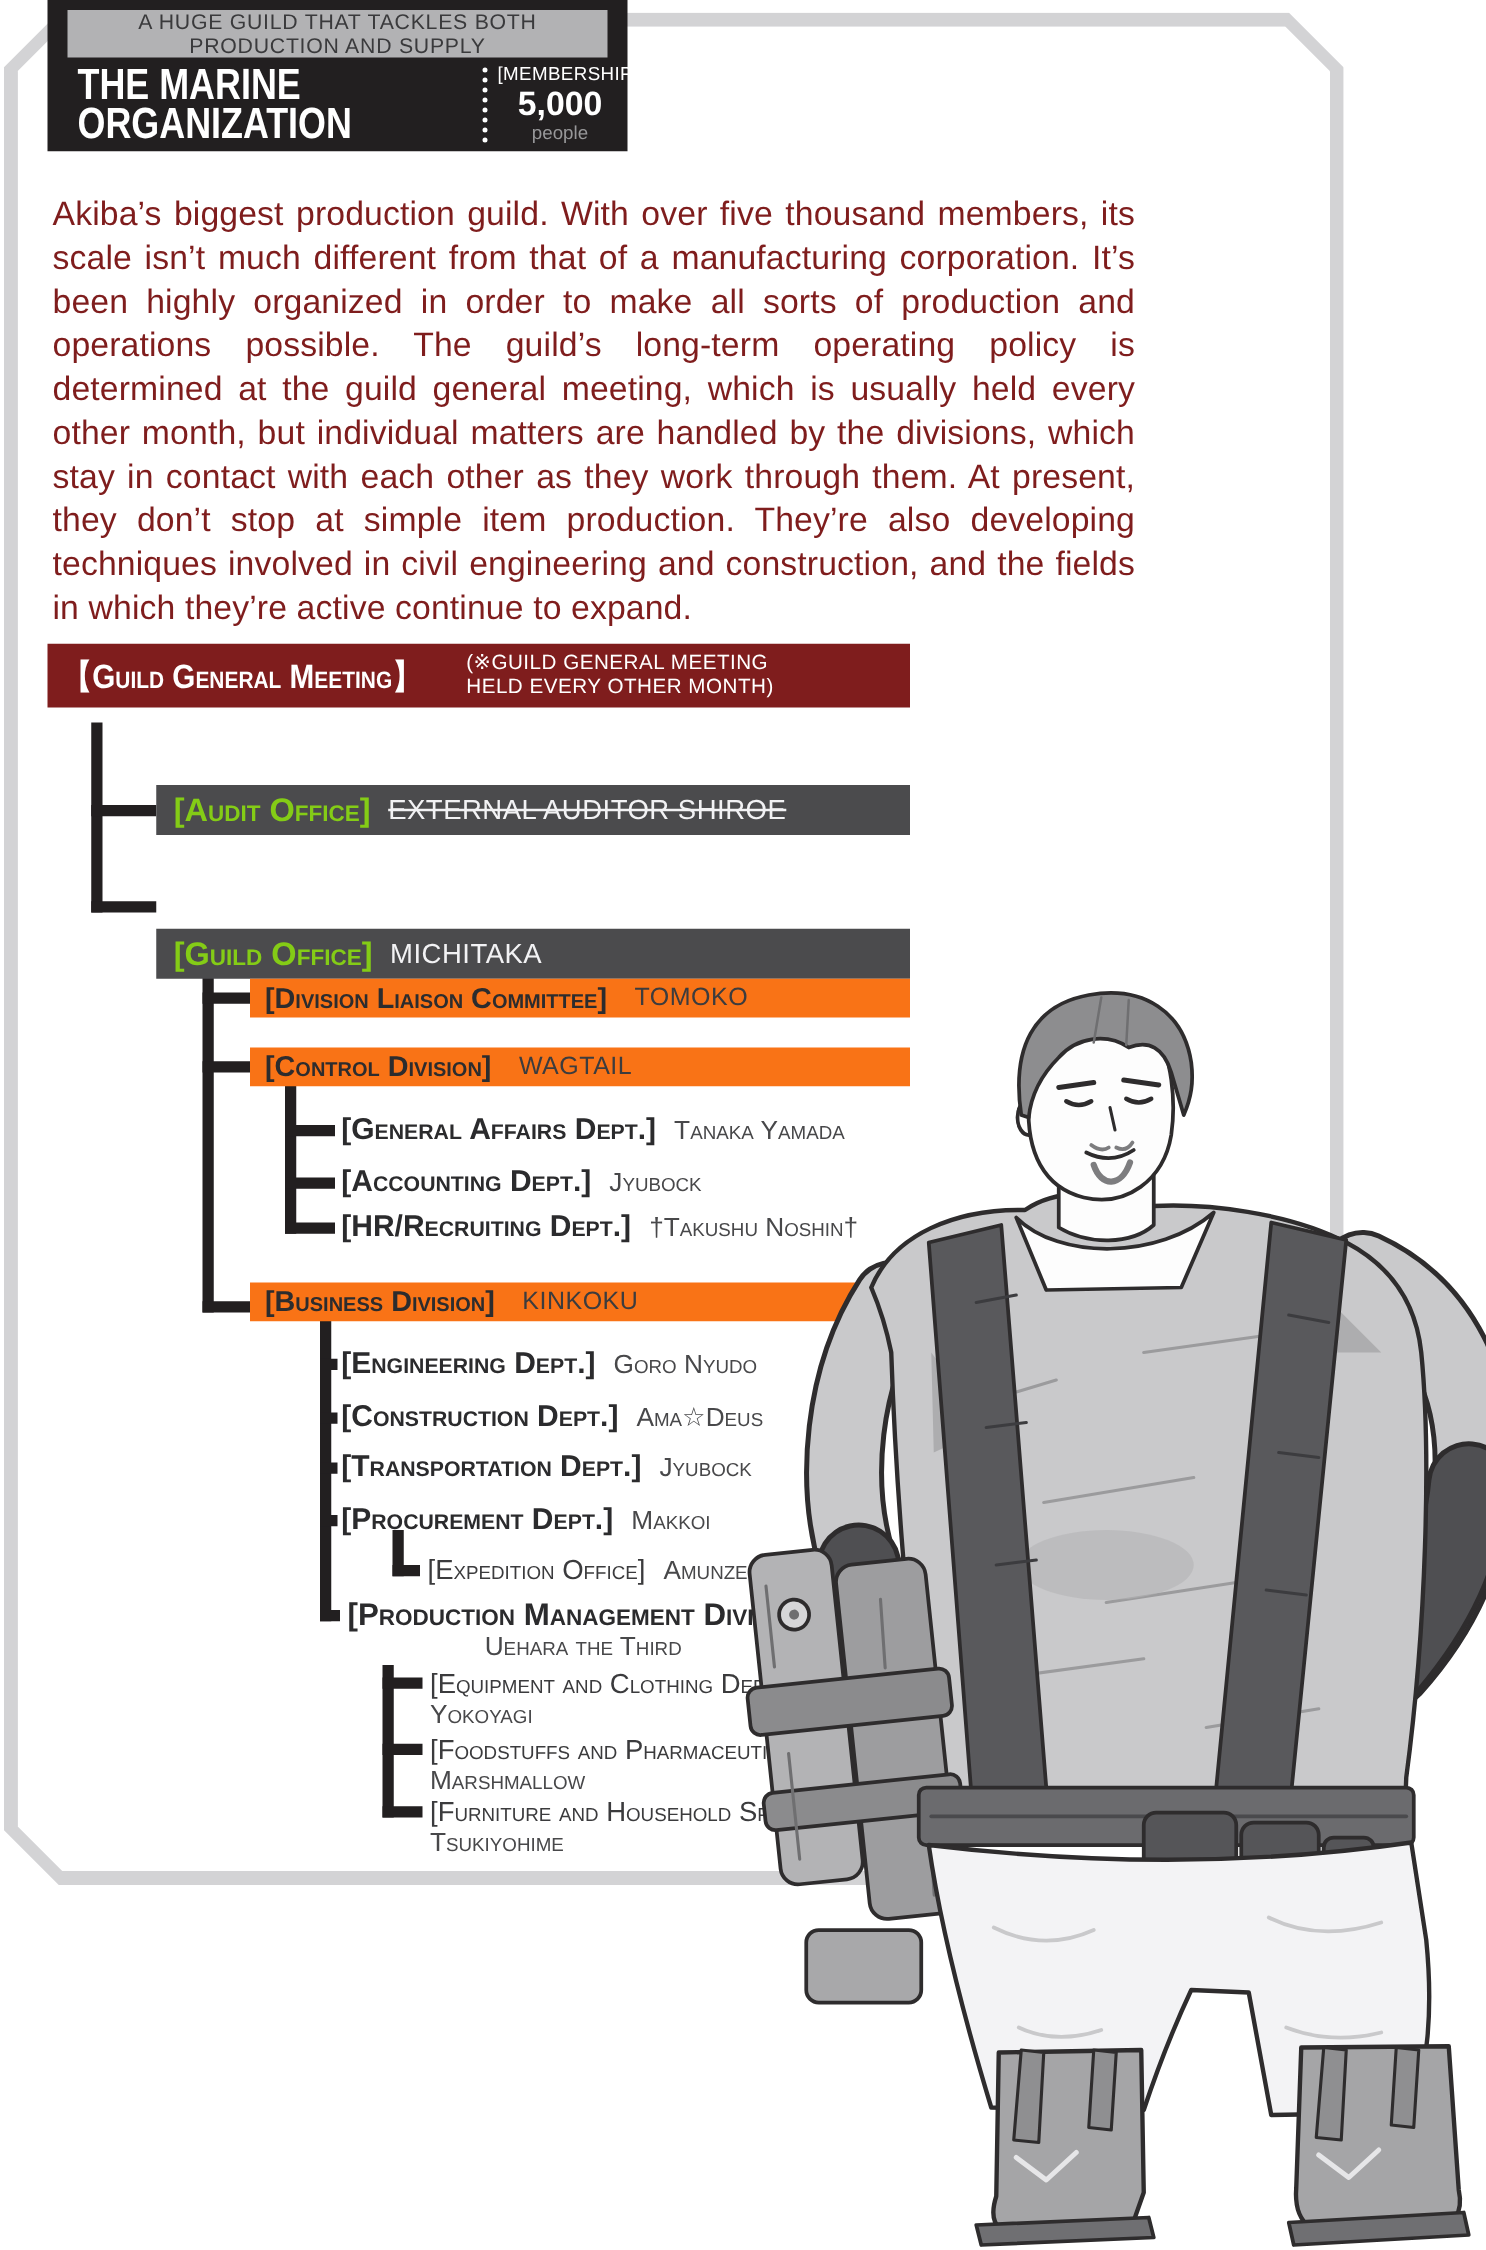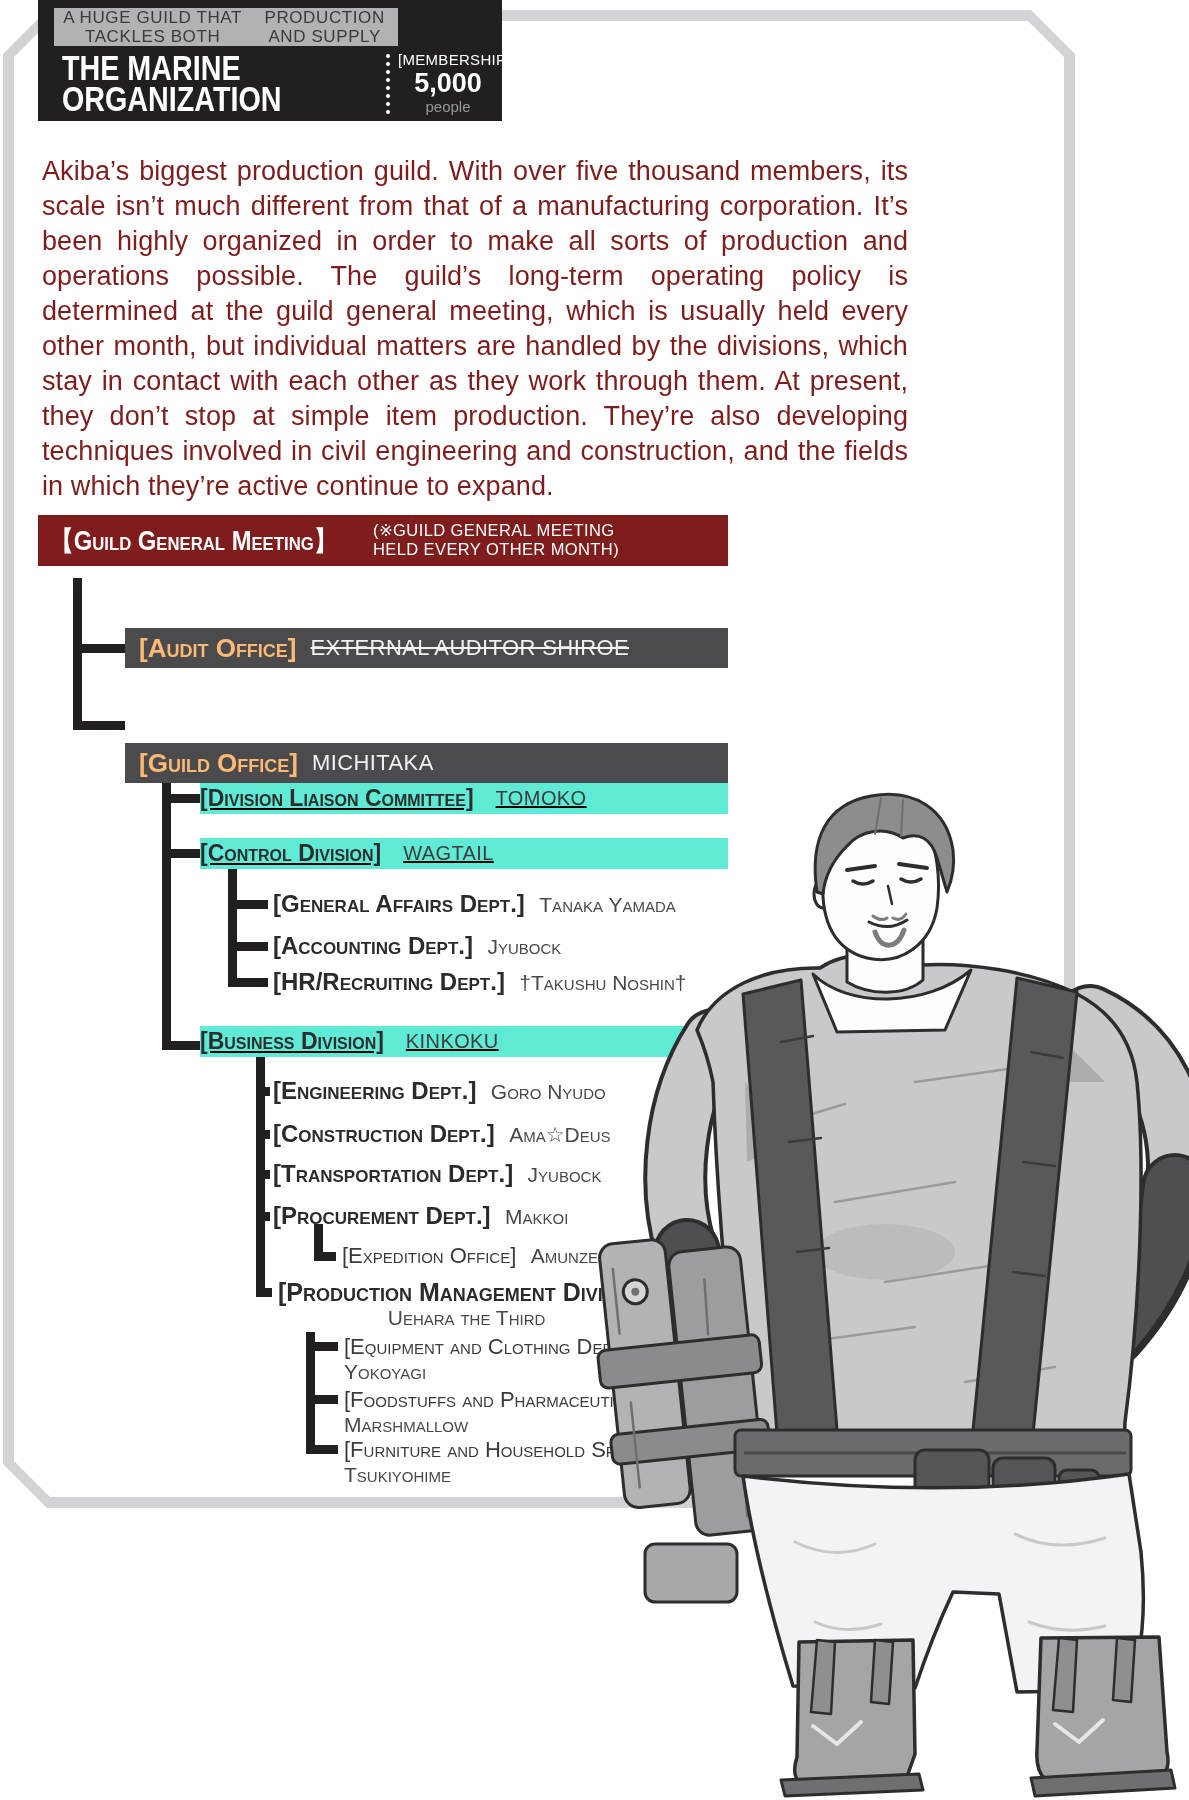--- a/index.html
+++ b/index.html
@@ -7,48 +7,48 @@
           font-family:"Liberation Sans","DejaVu Sans",sans-serif; }
 
   
   .frame-outer { position:absolute; left:3px; top:10px; width:1072px; height:1498px; background:#d3d3d5;
     clip-path:polygon(44px 0,calc(100% - 44px) 0,100% 44px,100% calc(100% - 44px),calc(100% - 44px) 100%,44px 100%,0 calc(100% - 44px),0 44px); }
   .frame-inner { position:absolute; left:14px; top:21px; width:1050px; height:1476px; background:#ffffff;
     clip-path:polygon(36px 0,calc(100% - 36px) 0,100% 36px,100% calc(100% - 36px),calc(100% - 36px) 100%,36px 100%,0 calc(100% - 36px),0 36px); }
 
   
   .header-box { position:absolute; left:38px; top:0; width:464px; height:121px; background:#221f20; }
-  .tagline { position:absolute; left:16px; top:8px; width:344px; height:38px; background:#b2b2b4;
-             display:flex; flex-direction:row; justify-content:flex-start; text-align:center;
+  .tagline { position:absolute; left:16px; top:8px; width:432px; height:38px; background:#b2b2b4;
+             display:flex; flex-direction:column; justify-content:flex-start; text-align:center;
              color:#3a3a3c; font-size:17px; line-height:19px; letter-spacing:.6px; font-weight:500; }
   .gtitle { position:absolute; left:24px; top:52px; color:#ffffff; font-weight:bold; font-size:35px;
             line-height:31px; transform:scaleX(.82); transform-origin:left top; white-space:nowrap; }
   .dots { position:absolute; left:348px; top:54px; height:60px; width:0; border-left:4px dotted #ffffff; }
   .membership { position:absolute; left:360px; top:51px; width:100px; text-align:center; color:#fff; }
   .m-label { font-size:15px; letter-spacing:.3px; }
   .m-value { font-size:27px; font-weight:bold; line-height:30px; }
   .m-unit  { font-size:15px; color:#98989a; }
 
   
   .desc { position:absolute; left:42px; top:127px; width:866px; font-size:27px; line-height:35px;
           color:#7f1d1d; text-align:justify; letter-spacing:.1px; }
   .ggm-bar { position:absolute; left:38px; top:515px; width:690px; height:51px; background:#7f1d1d; }
   .ggm-label { position:absolute; left:12px; top:8px; color:#fff; font-weight:bold; font-size:27px;
                font-variant:small-caps; white-space:nowrap; transform:scaleX(.88); transform-origin:left top; }
   .ggm-note { position:absolute; left:335px; top:6px; color:#fff; font-size:16.5px; line-height:19px;
               letter-spacing:.4px; white-space:nowrap; }
 
   .bar-dark { position:absolute; left:125px; width:603px; height:40px; background:#4b4b4d;
               display:flex; align-items:center; padding-left:14px; box-sizing:border-box; white-space:nowrap; }
-  .bar-dark .blabel { color:#fdba74; font-weight:bold; font-size:26px; font-variant:small-caps; }
+  .bar-dark .blabel { color:#84cc16; font-weight:bold; font-size:26px; font-variant:small-caps; }
   .bar-dark .bname  { color:#f2f2f4; font-size:22px; margin-left:14px; letter-spacing:.4px; }
   .strike { text-decoration:line-through; text-decoration-thickness:2px; }
 
-  .bar-light { position:absolute; left:200px; width:528px; height:31px; background:#5eead4;
-               display:flex; align-items:center; box-sizing:border-box; white-space:nowrap;text-decoration:underline; }
+  .bar-light { position:absolute; left:200px; width:528px; height:31px; background:#f97316;
+               display:flex; align-items:center; padding-left:12px; box-sizing:border-box; white-space:nowrap; }
   .bar-light .blabel { color:#2c2c2e; font-weight:bold; font-size:23px; font-variant:small-caps; }
   .bar-light .bname  { color:#3c3c3e; font-size:20px; margin-left:22px; letter-spacing:.4px; }
 
   .crow { position:absolute; white-space:nowrap; font-variant:small-caps; color:#2b2b2d; }
   .dlabel { font-weight:bold; font-size:24px; color:#2b2b2d; }
   .dname  { font-size:21px; color:#48484a; margin-left:10px;text-align:center; }
   .slabel { font-weight:normal; font-size:22px; color:#3b3b3d; }
   .sname  { font-size:21px; color:#48484a; }
   .two-line { line-height:25px; }
 

